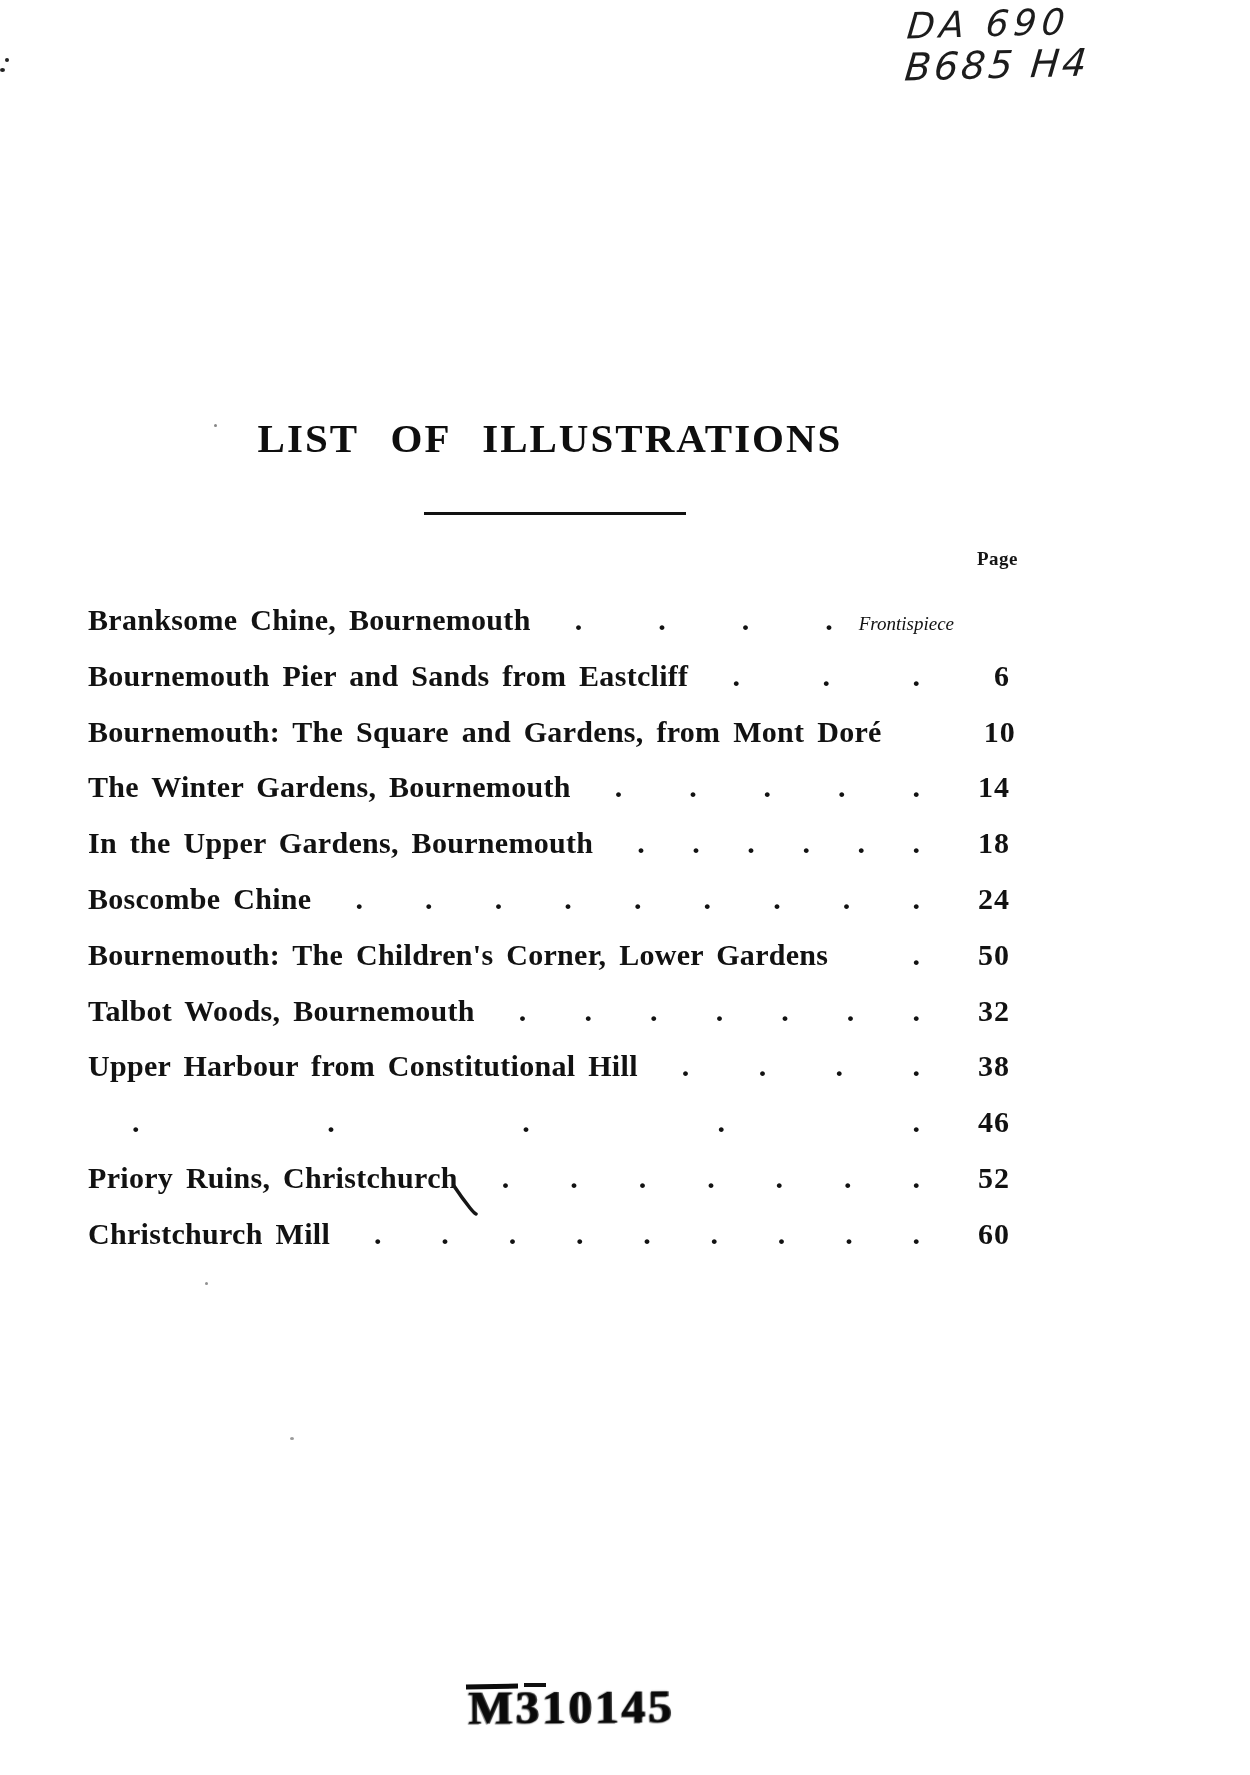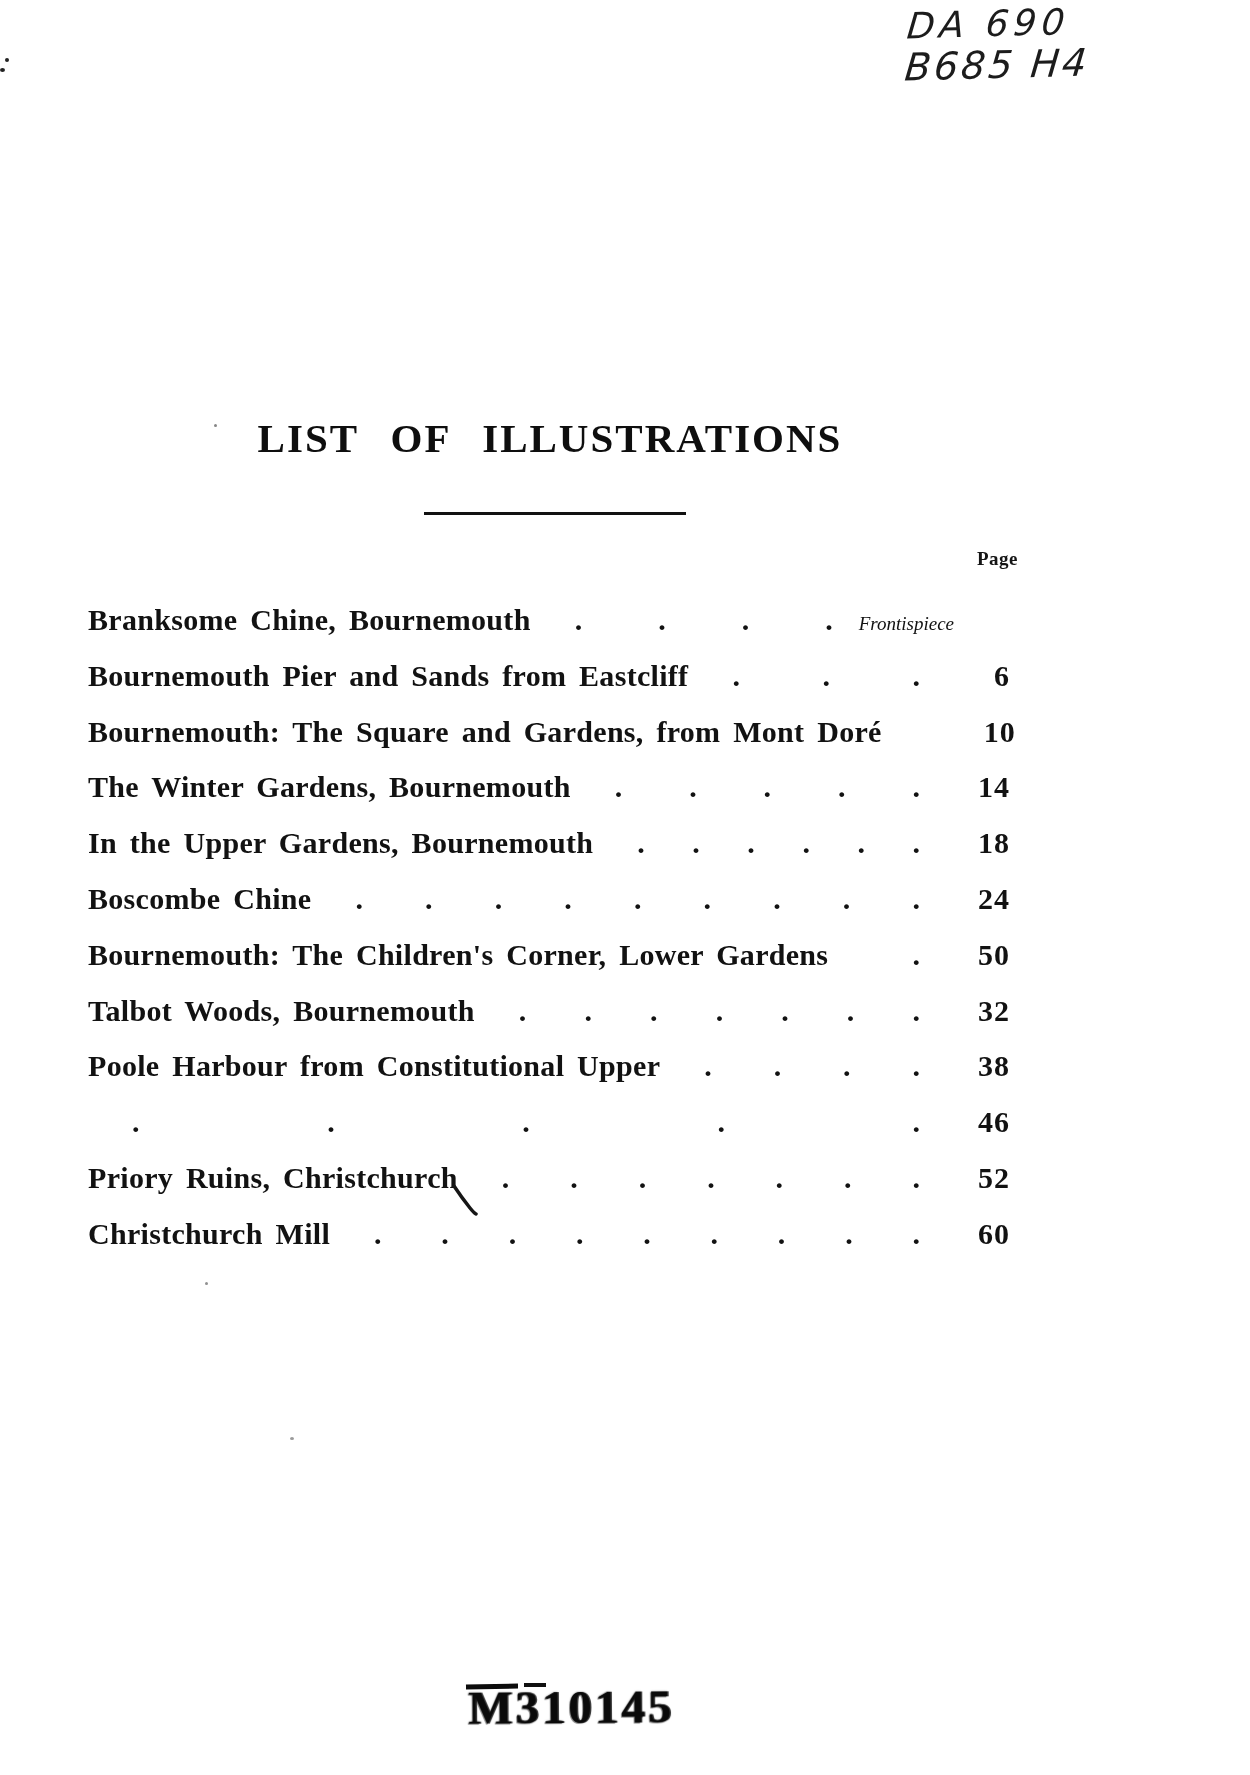--- a/index.html
+++ b/index.html
@@ -223,21 +223,21 @@
         <i>.</i>
         <i>.</i>
         <i>.</i>
         <i>.</i>
         <i>.</i>
         <i>.</i>
       </span>
     <span class="row-page">32</span>
   </div>
     <div class="toc-row">
-    <span class="row-title">Poole Harbour from Constitutional Upper</span>
+    <span class="row-title">Upper Harbour from Constitutional Hill</span>
     <span class="row-dots">
         <i>.</i>
         <i>.</i>
         <i>.</i>
         <i>.</i>
       </span>
     <span class="row-page">38</span>
   </div>
     <div class="toc-row">
     <span class="row-dots">

